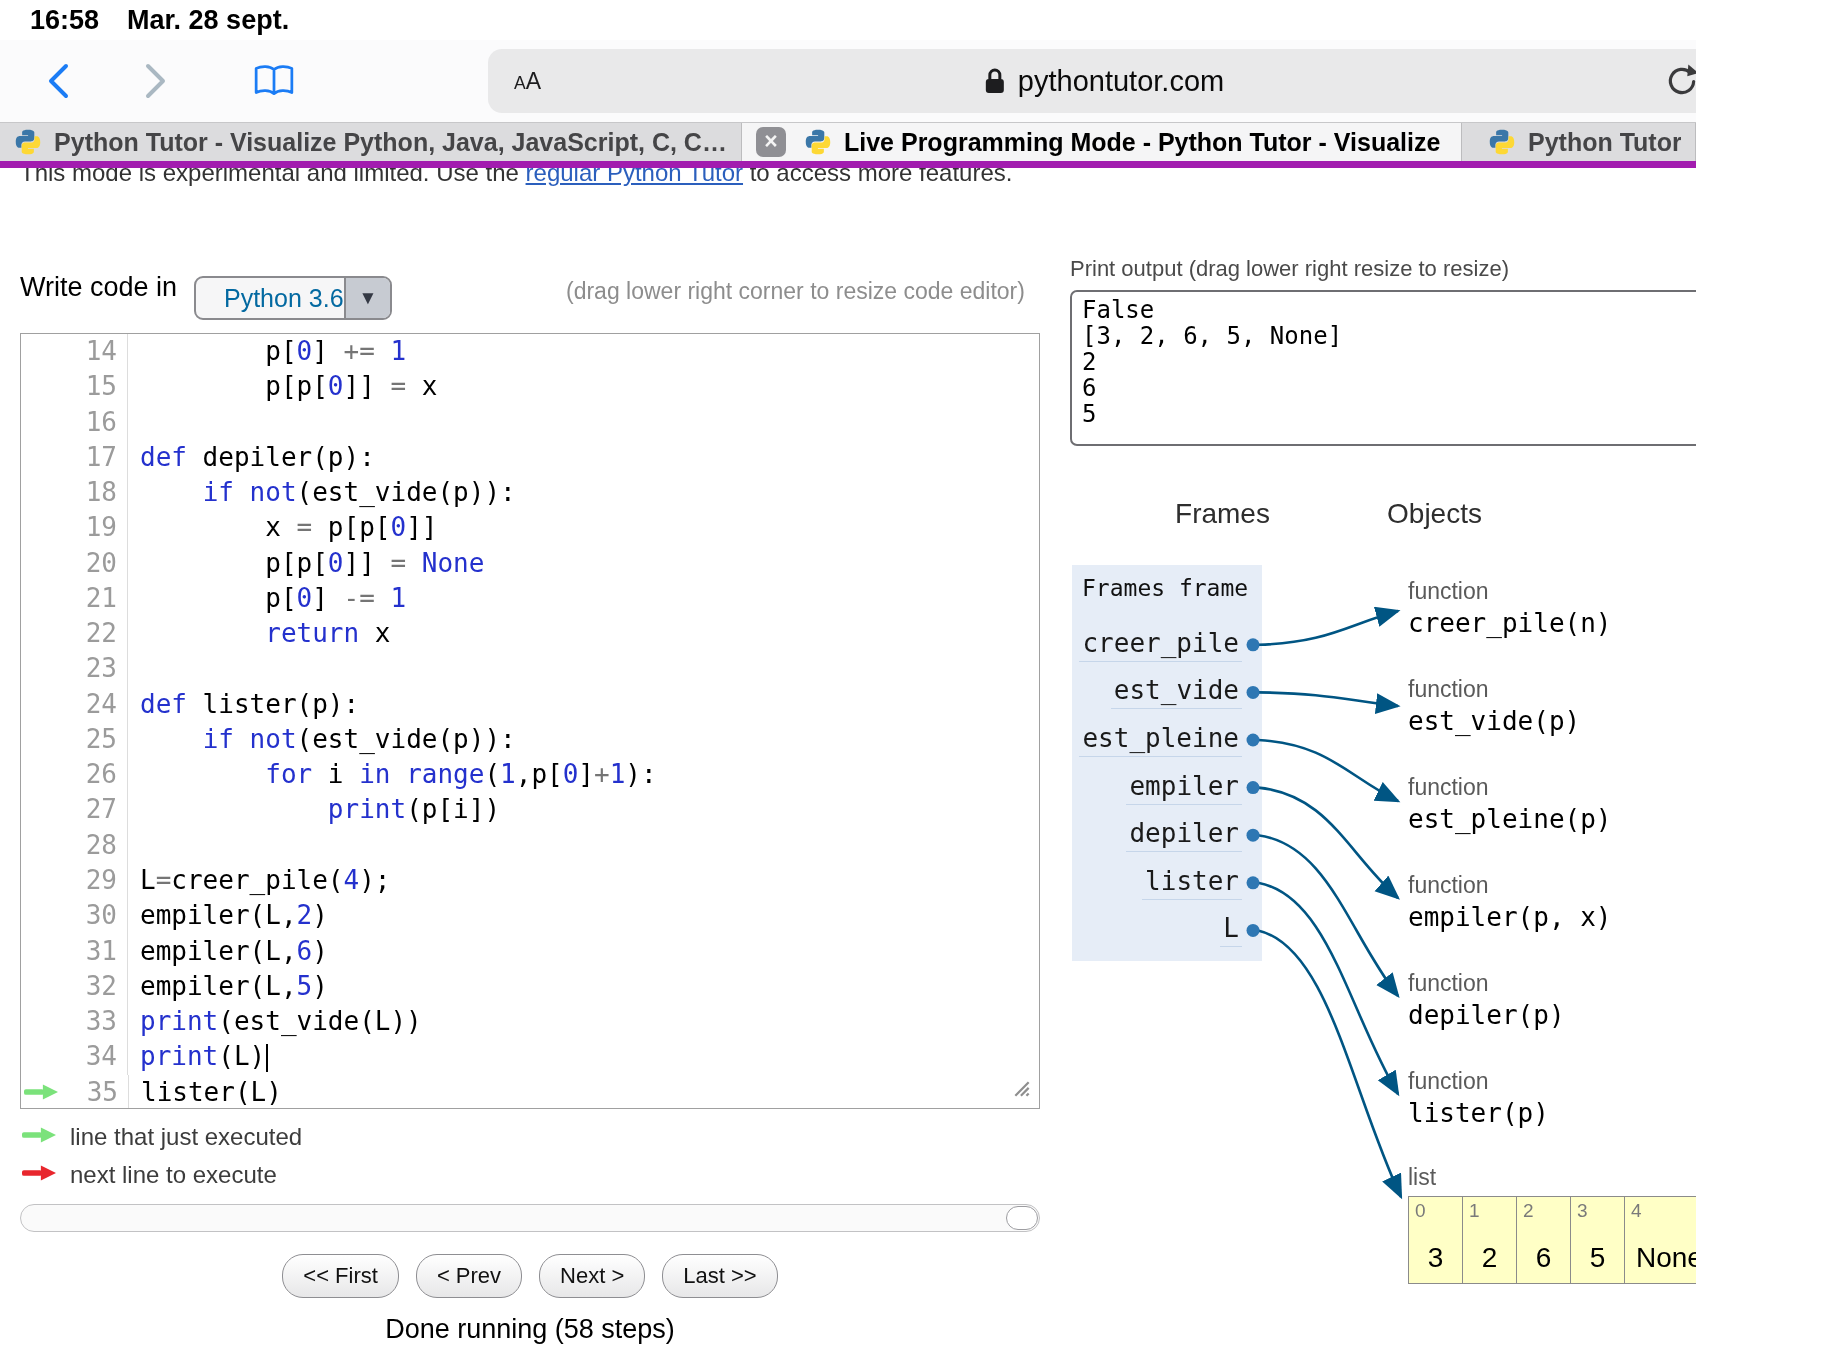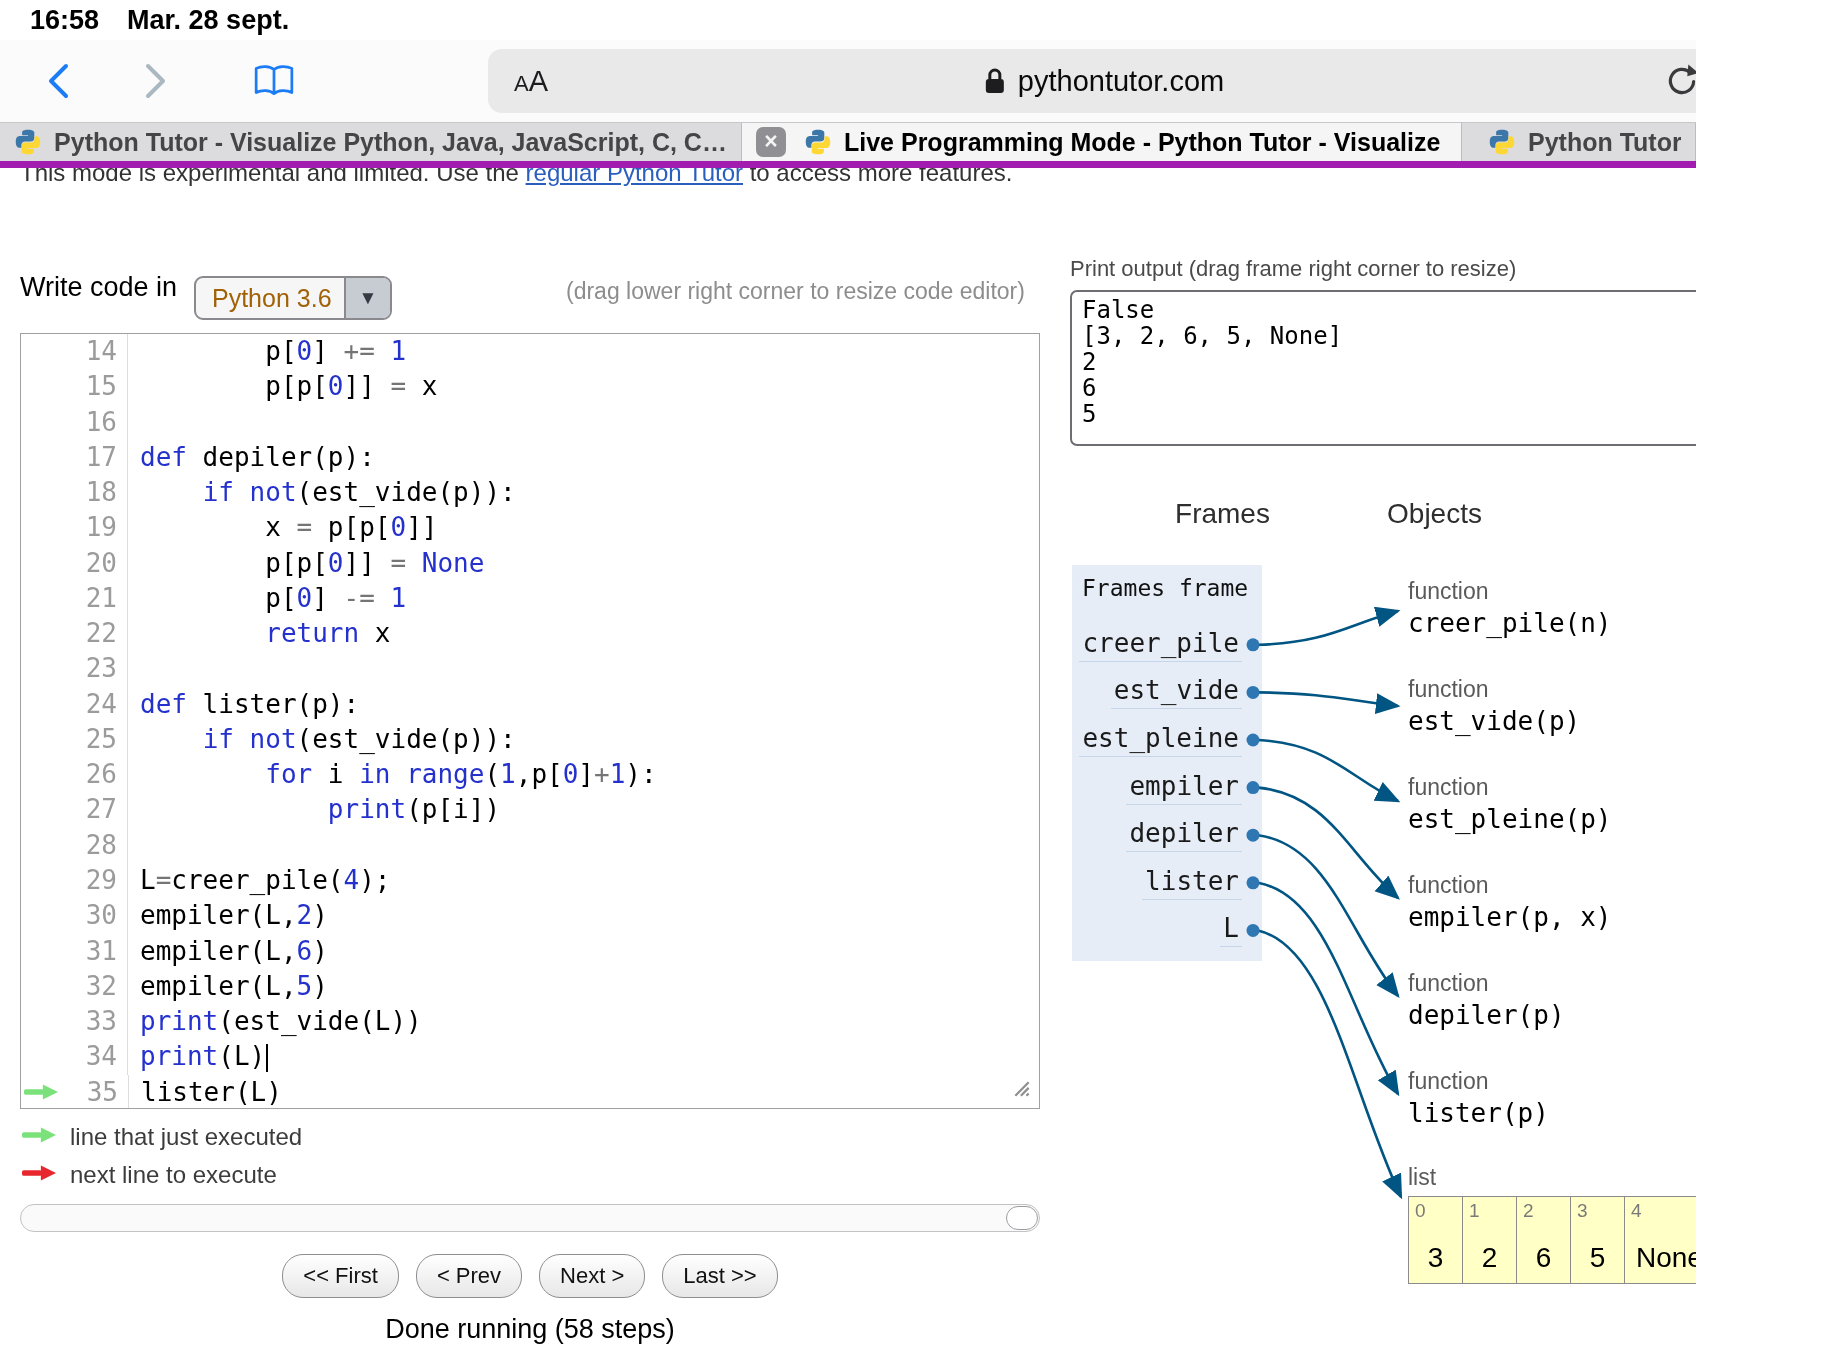--- a/index.html
+++ b/index.html
@@ -12,21 +12,21 @@
   .st-time { font-weight:700; }
   .st-date { font-weight:600; }
 
   
   .toolbar { position:absolute; top:40px; left:0; right:0; height:82px; background:#fbfbfc; }
   .nav-btn { position:absolute; top:0; height:82px; display:flex; align-items:center; justify-content:center; }
   .nav-back { left:34px; width:48px; }
   .nav-fwd { left:132px; width:48px; }
   .nav-book { left:246px; width:56px; }
   .url-bar { position:absolute; left:488px; top:9px; width:1232px; height:64px; background:#e9e9ea; border-radius:14px; }
-  .aa-btn { position:absolute; left:26px; top:0; height:64px; line-height:64px; font-size:29px; color:#1c1c1e; display:block; }
+  .aa-btn { position:absolute; left:26px; top:0; height:64px; line-height:64px; font-size:23px; color:#1c1c1e; display:block; }
   .aa-btn::first-letter { font-size:0.76em; }
   .url-center { position:absolute; left:50%; top:0; height:64px; transform:translateX(-50%); display:flex; align-items:center; gap:12px; }
   .url-text { font-size:29px; color:#0a0a0a; }
   .reload { position:absolute; right:20px; top:14px; }
 
   
   .tab-bar { position:absolute; top:122px; left:0; right:0; height:46px; display:flex; background:#d9d9db; border-top:1px solid #c7c7c9; border-bottom:7px solid #a21caf; }
   .tab { display:flex; align-items:center; justify-content:center; gap:12px; border-right:1px solid #bcbcbe; background:#dcdcde; color:#454547; font-size:25px; font-weight:600; overflow:hidden; white-space:nowrap; padding:0 14px; }
   .tab.active { background:#f5f5f6; color:#000; font-weight:700; }
   .tab:nth-child(1){ width:742px; }
@@ -37,21 +37,21 @@
   .tab-title { overflow:hidden; }
 
   
   .banner { position:absolute; top:168px; left:0; right:0; height:36px; overflow:hidden; }
   .banner-inner { margin-top:-9px; padding-left:20px; font-size:24px; color:#333; }
   .banner-link { color:#2b5fbd; text-decoration:underline; cursor:pointer; }
 
   
   .write-label { position:absolute; left:20px; top:272px; font-size:27px; color:#000; }
   .lang-select { position:absolute; left:194px; top:276px; width:198px; height:44px; border:2px solid #8a8a8e; border-radius:9px; background:#f6f6f7; display:flex; align-items:center; overflow:hidden; }
-  .lang-select .txt { flex:1; padding-left:16px; font-size:25px; color:#a16207; }
+  .lang-select .txt { flex:1; padding-left:28px; font-size:25px; color:#0369a1; }
   .lang-select .arrow-box { width:46px; height:100%; background:#c7cbd2; border-left:2px solid #8a8a8e; display:flex; align-items:center; justify-content:center; color:#343944; font-size:19px; }
   .editor-hint { position:absolute; left:566px; top:278px; font-size:23px; color:#8d8d8d; }
 
   
   .code-editor { position:absolute; left:20px; top:333px; width:1020px; height:776px; border:1px solid #a0a0a0; background:#fff; overflow:hidden; }
   .code-row { display:flex; height:35.27px; line-height:35.27px; font-size:26px; }
   .arrow-cell { flex:0 0 36px; display:flex; align-items:center; padding-left:3px; }
   .num-cell { flex:0 0 70px; text-align:right; padding-right:10px; color:#9b9b9b; font-family:"DejaVu Sans Mono","Liberation Mono",monospace; }
   .code-cell { border-left:1px solid #ddd; padding-left:12px; white-space:pre; font-family:"DejaVu Sans Mono","Liberation Mono",monospace; color:#000; }
   .tk-k,.tk-n,.tk-b { color:#2431cd; }
@@ -330,21 +330,21 @@
   </div>
 
   <div class="vcr">
       <button class="vcr-btn">&lt;&lt; First</button>
       <button class="vcr-btn">&lt; Prev</button>
       <button class="vcr-btn">Next &gt;</button>
       <button class="vcr-btn">Last &gt;&gt;</button>
     </div>
   <div class="run-status">Done running (58 steps)</div>
 
-  <span class="out-label">Print output (drag frame right corner to resize)</span>
+  <span class="out-label">Print output (drag lower right resize to resize)</span>
   <pre class="out-box">False
 [3, 2, 6, 5, None]
 2
 6
 5</pre>
   <div class="out-grip">
     <svg width="20" height="20" viewBox="0 0 18 18">
         <path d="M3 15 L15 3 M8 15 L15 8 M13 15 L15 13" stroke="#8f8f8f" stroke-width="2" fill="none"></path>
       </svg>
   </div>

